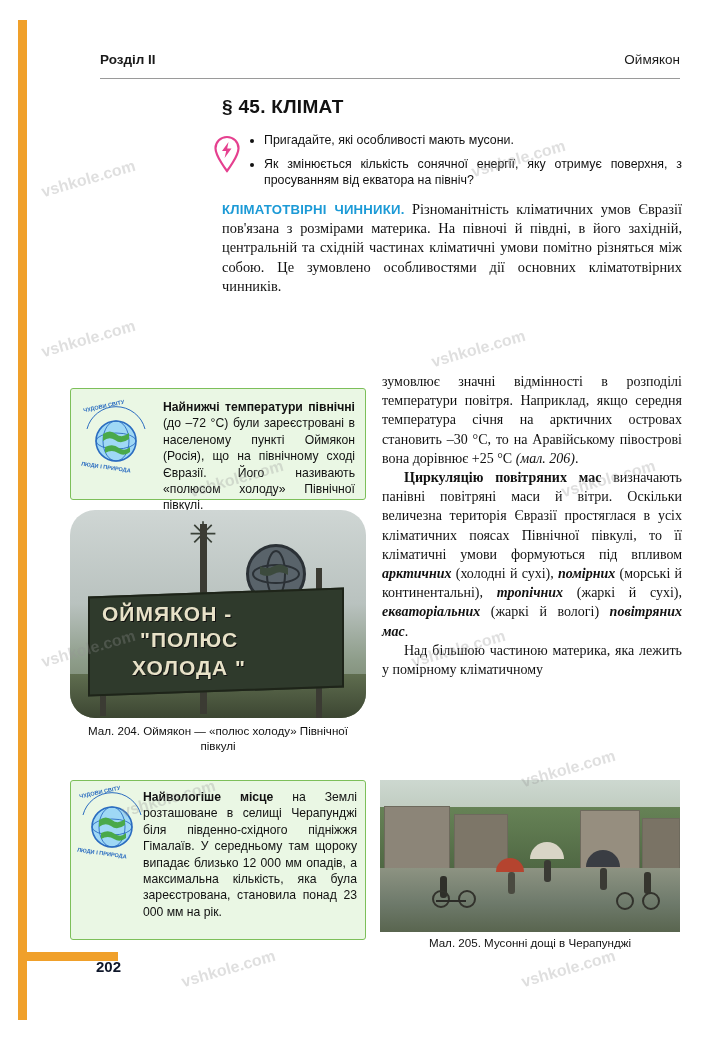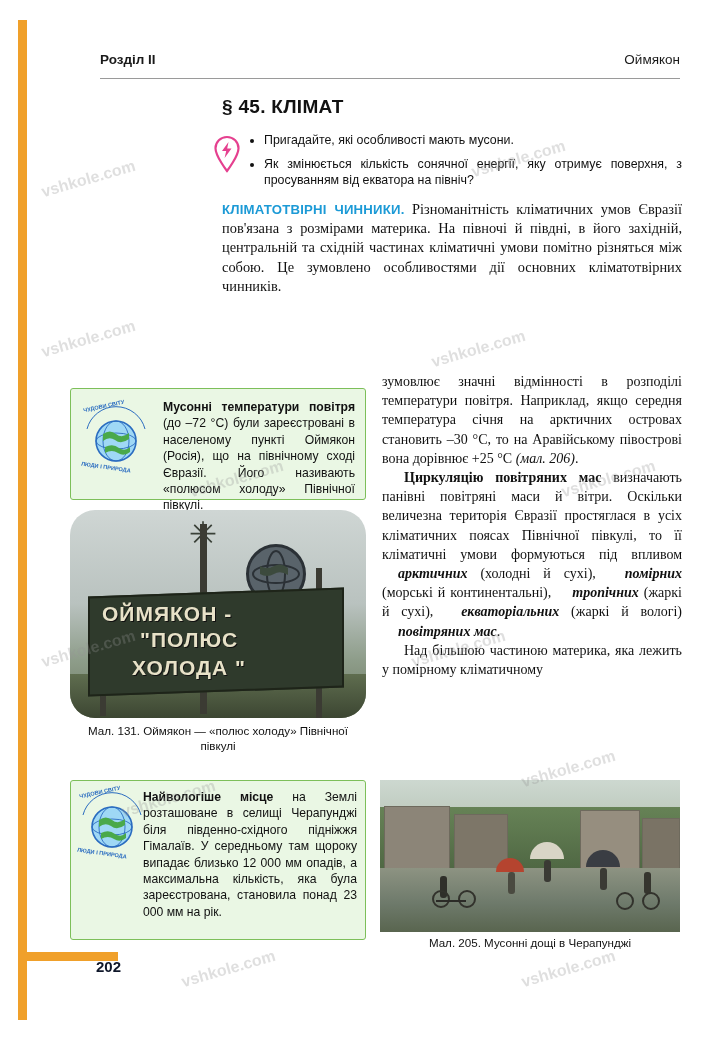--- a/index.html
+++ b/index.html
@@ -126,21 +126,21 @@
   .body-text p.noind { text-indent: 0; }
   .kw-blue {
     color: #1c9ad6;
     font-weight: bold;
     font-family: "Liberation Sans", sans-serif;
     font-size: 13.2px;
     letter-spacing: 0.2px;
   }
   .kw-bold { font-weight: bold; }
   .it { font-style: italic; }
-  .bi { font-weight: bold; font-style: italic; margin-left: 16px; }
+  .bi { font-weight: bold; font-style: italic; }
   
   .col-narrow {
     position: absolute;
     left: 382px;
     width: 300px;
     font-size: 14px;
     line-height: 19.2px;
     text-align: justify;
     color: #111;
   }
@@ -378,21 +378,21 @@
         <circle cx="39" cy="40" r="20" fill="#9fd8f5" stroke="#2a6cc0" stroke-width="1.6"></circle>
         <ellipse cx="39" cy="40" rx="20" ry="8" fill="none" stroke="#2a6cc0" stroke-width="0.9"></ellipse>
         <path d="M39 20 A13 20 0 0 0 39 60 A13 20 0 0 0 39 20" fill="none" stroke="#2a6cc0" stroke-width="0.9"></path>
         <path d="M26 33 q7 -5 13 0 q6 5 13 -1 l0 6 q-8 6 -14 1 q-6 -4 -12 1 z" fill="#4aa94a"></path>
         <path d="M28 46 q8 -4 14 1 q6 4 11 -1 l0 5 q-6 5 -12 1 q-6 -4 -13 0 z" fill="#4aa94a"></path>
       </svg>
       <div class="badge-text-top" style="left:6px; top:2px; transform:rotate(-12deg);">ЧУДОВИ СВІТУ</div>
       <div class="badge-text-top" style="left:4px; top:63px; transform:rotate(8deg);">ЛЮДИ І ПРИРОДА</div>
     </div>
     <div class="txt">
-      <span class="kw-bold">Мусонні температури повітря</span><span> (до –72 °С) були зареєстровані в населеному пункті Оймякон (Росія), що на північному сході Євразії. Його називають «полюсом холоду» Північної півкулі.</span>
+      <span class="kw-bold">Найнижчі температури північні</span><span> (до –72 °С) були зареєстровані в населеному пункті Оймякон (Росія), що на північному сході Євразії. Його називають «полюсом холоду» Північної півкулі.</span>
     </div>
   </div>
 
   <div class="photo" id="photo204">
     <div class="p204-sky"></div>
     <div class="p204-ground"></div>
     <div class="p204-star">✳</div>
     <div class="p204-post" style="left:130px; top:14px; width:7px; height:190px;"></div>
     <div class="p204-post" style="left:246px; top:58px; width:6px; height:150px;"></div>
     <div class="p204-post" style="left:30px; top:96px; width:6px; height:110px;"></div>
@@ -401,21 +401,21 @@
         <ellipse cx="24" cy="24" rx="23" ry="9" fill="none" stroke="#2b3136" stroke-width="2"></ellipse>
         <ellipse cx="24" cy="24" rx="9" ry="23" fill="none" stroke="#2b3136" stroke-width="2"></ellipse>
         <path d="M8 16 q7 4 14 0 q7 -4 14 2 l0 7 q-8 -5 -14 -1 q-7 4 -14 0 z" fill="#3c4a3d"></path>
       </svg>
     </div>
     <div class="p204-signboard"></div>
     <div class="p204-signtext" style="left:32px; top:92px; font-size:21px;">ОЙМЯКОН -</div>
     <div class="p204-signtext" style="left:70px; top:118px; font-size:21px;">"ПОЛЮС</div>
     <div class="p204-signtext" style="left:62px; top:146px; font-size:21px;">ХОЛОДА "</div>
   </div>
-  <div class="caption" id="cap204">Мал. 131. Оймякон — «полюс холоду» Північної півкулі</div>
+  <div class="caption" id="cap204">Мал. 204. Оймякон — «полюс холоду» Північної півкулі</div>
 
   <div class="infobox" id="infobox2">
     <div class="globe-badge">
       <svg width="78" height="78" viewBox="0 0 78 78">
         <path d="M10 28 A30 30 0 0 1 68 28" fill="none" stroke="#2a6cc0" stroke-width="1"></path>
         <circle cx="39" cy="40" r="20" fill="#9fd8f5" stroke="#2a6cc0" stroke-width="1.6"></circle>
         <ellipse cx="39" cy="40" rx="20" ry="8" fill="none" stroke="#2a6cc0" stroke-width="0.9"></ellipse>
         <path d="M39 20 A13 20 0 0 0 39 60 A13 20 0 0 0 39 20" fill="none" stroke="#2a6cc0" stroke-width="0.9"></path>
         <path d="M26 33 q7 -5 13 0 q6 5 13 -1 l0 6 q-8 6 -14 1 q-6 -4 -12 1 z" fill="#4aa94a"></path>
         <path d="M28 46 q8 -4 14 1 q6 4 11 -1 l0 5 q-6 5 -12 1 q-6 -4 -13 0 z" fill="#4aa94a"></path>

